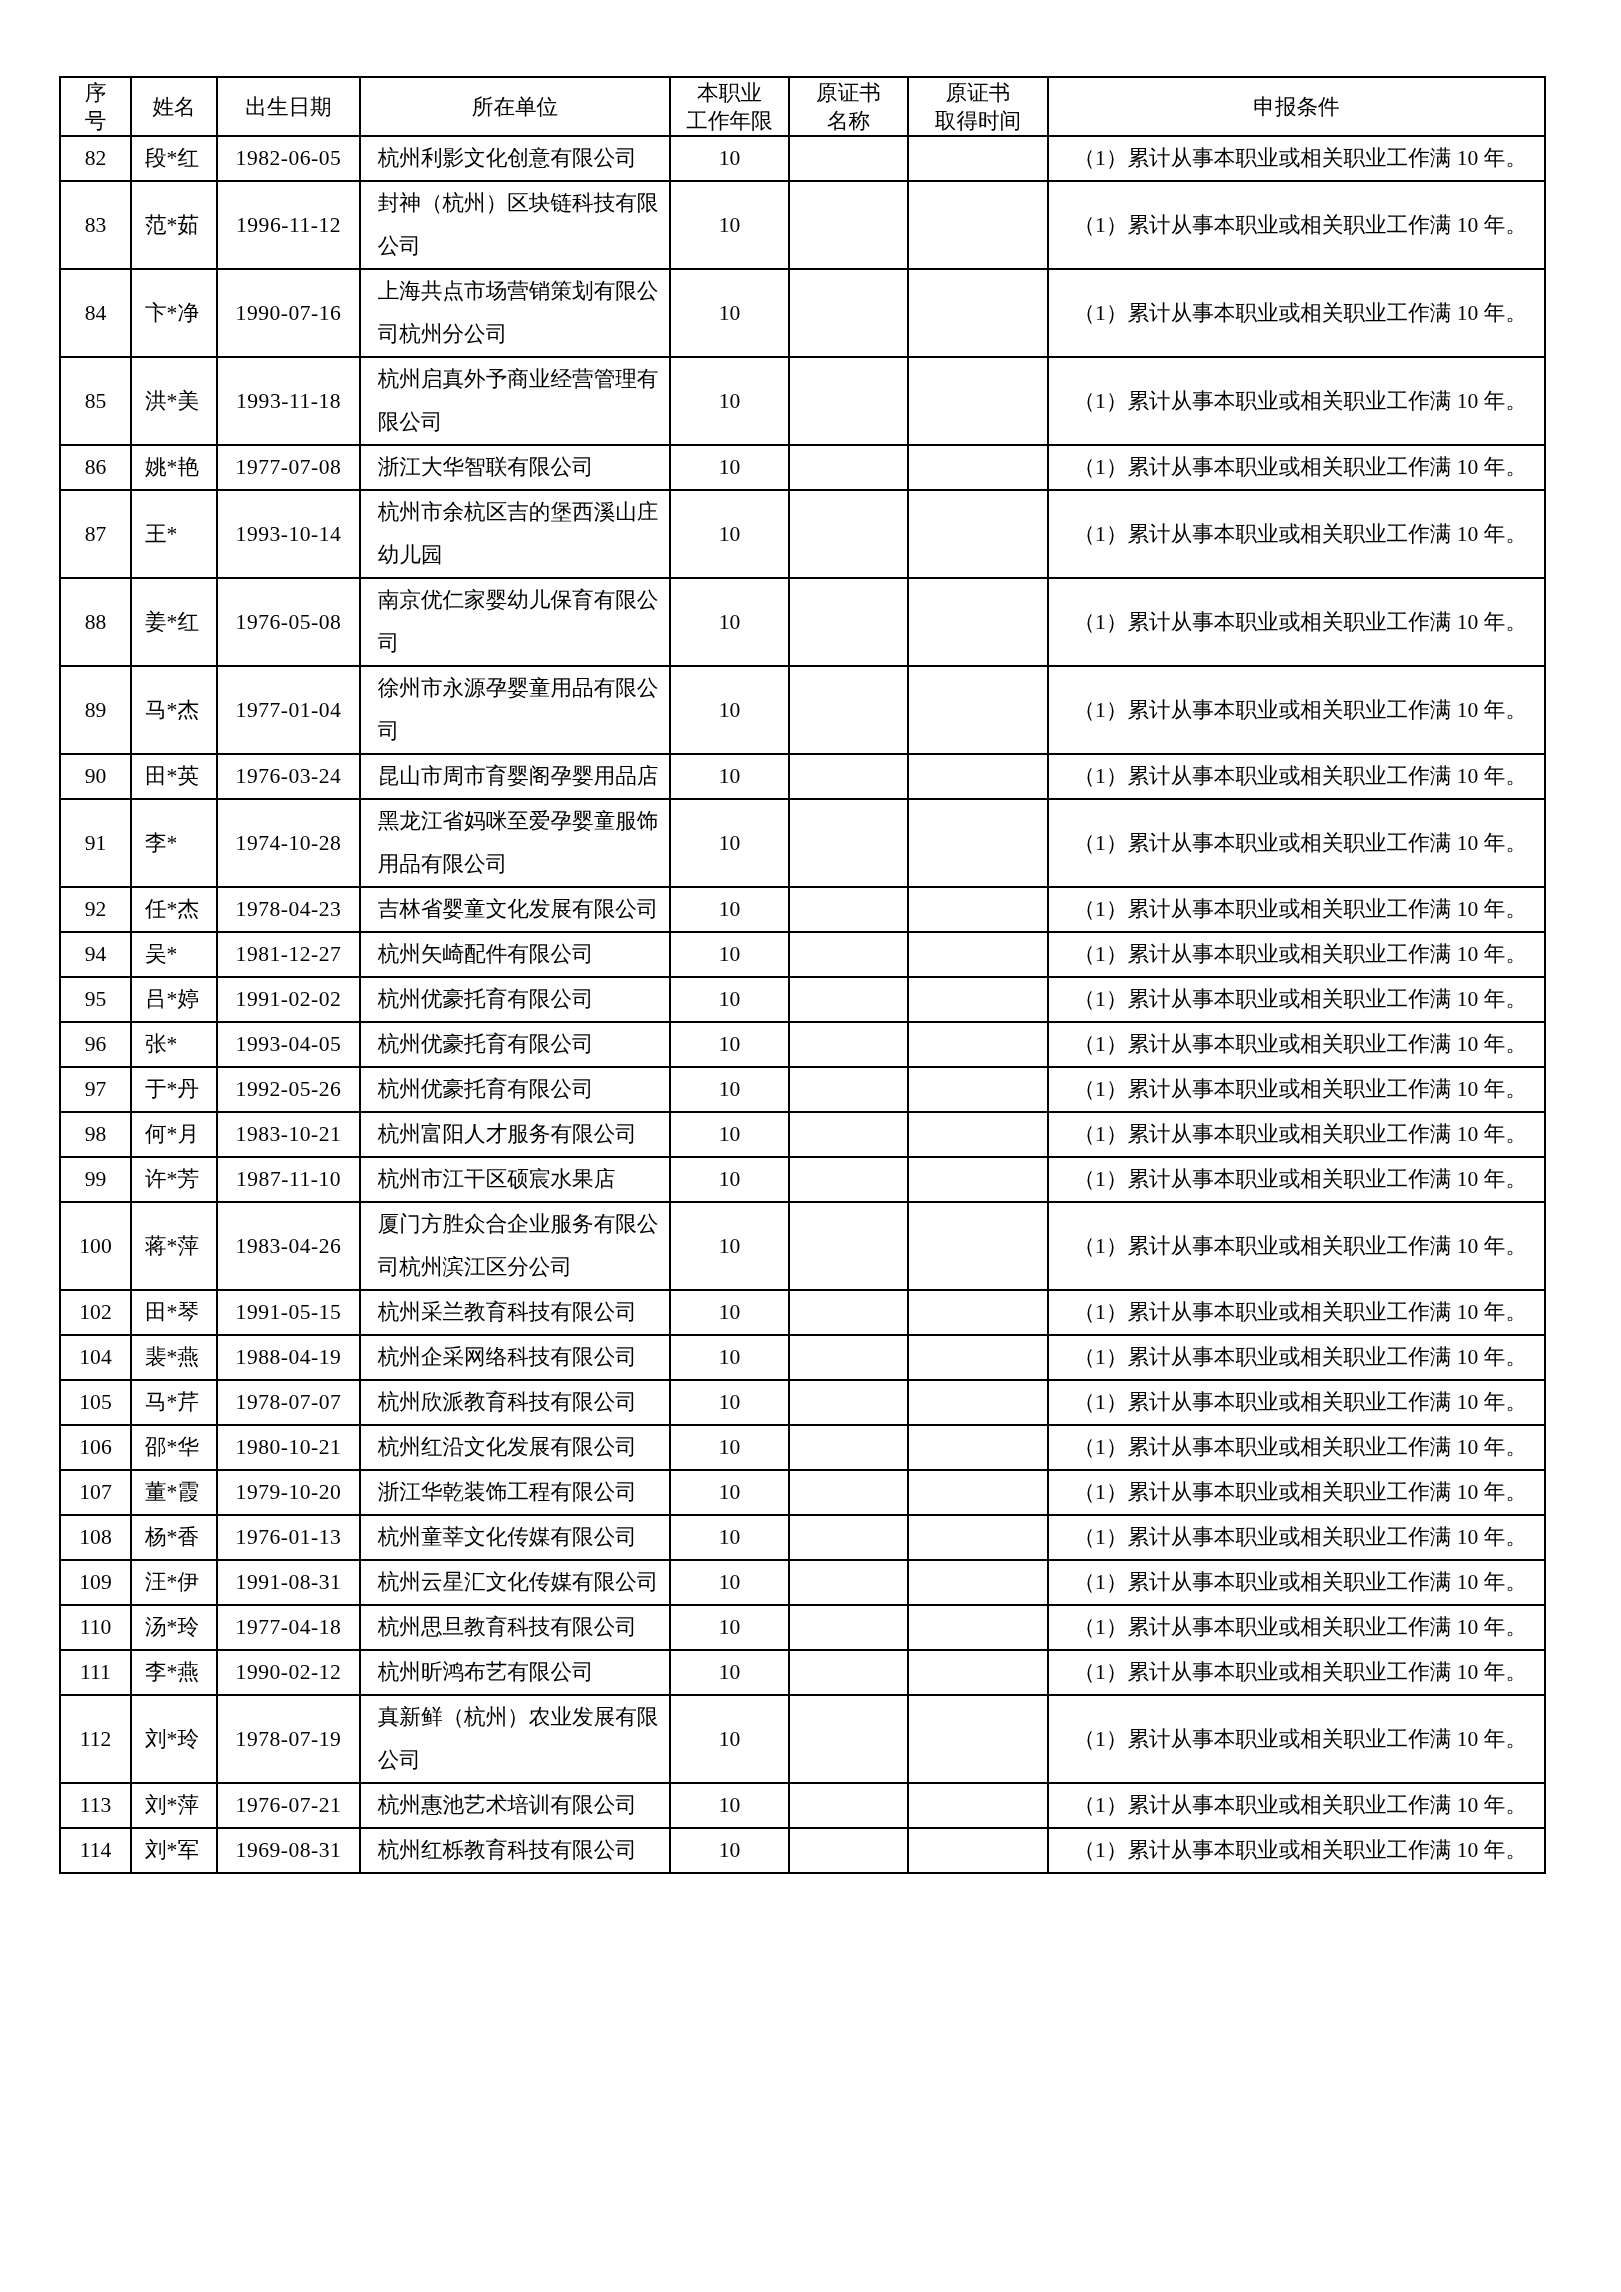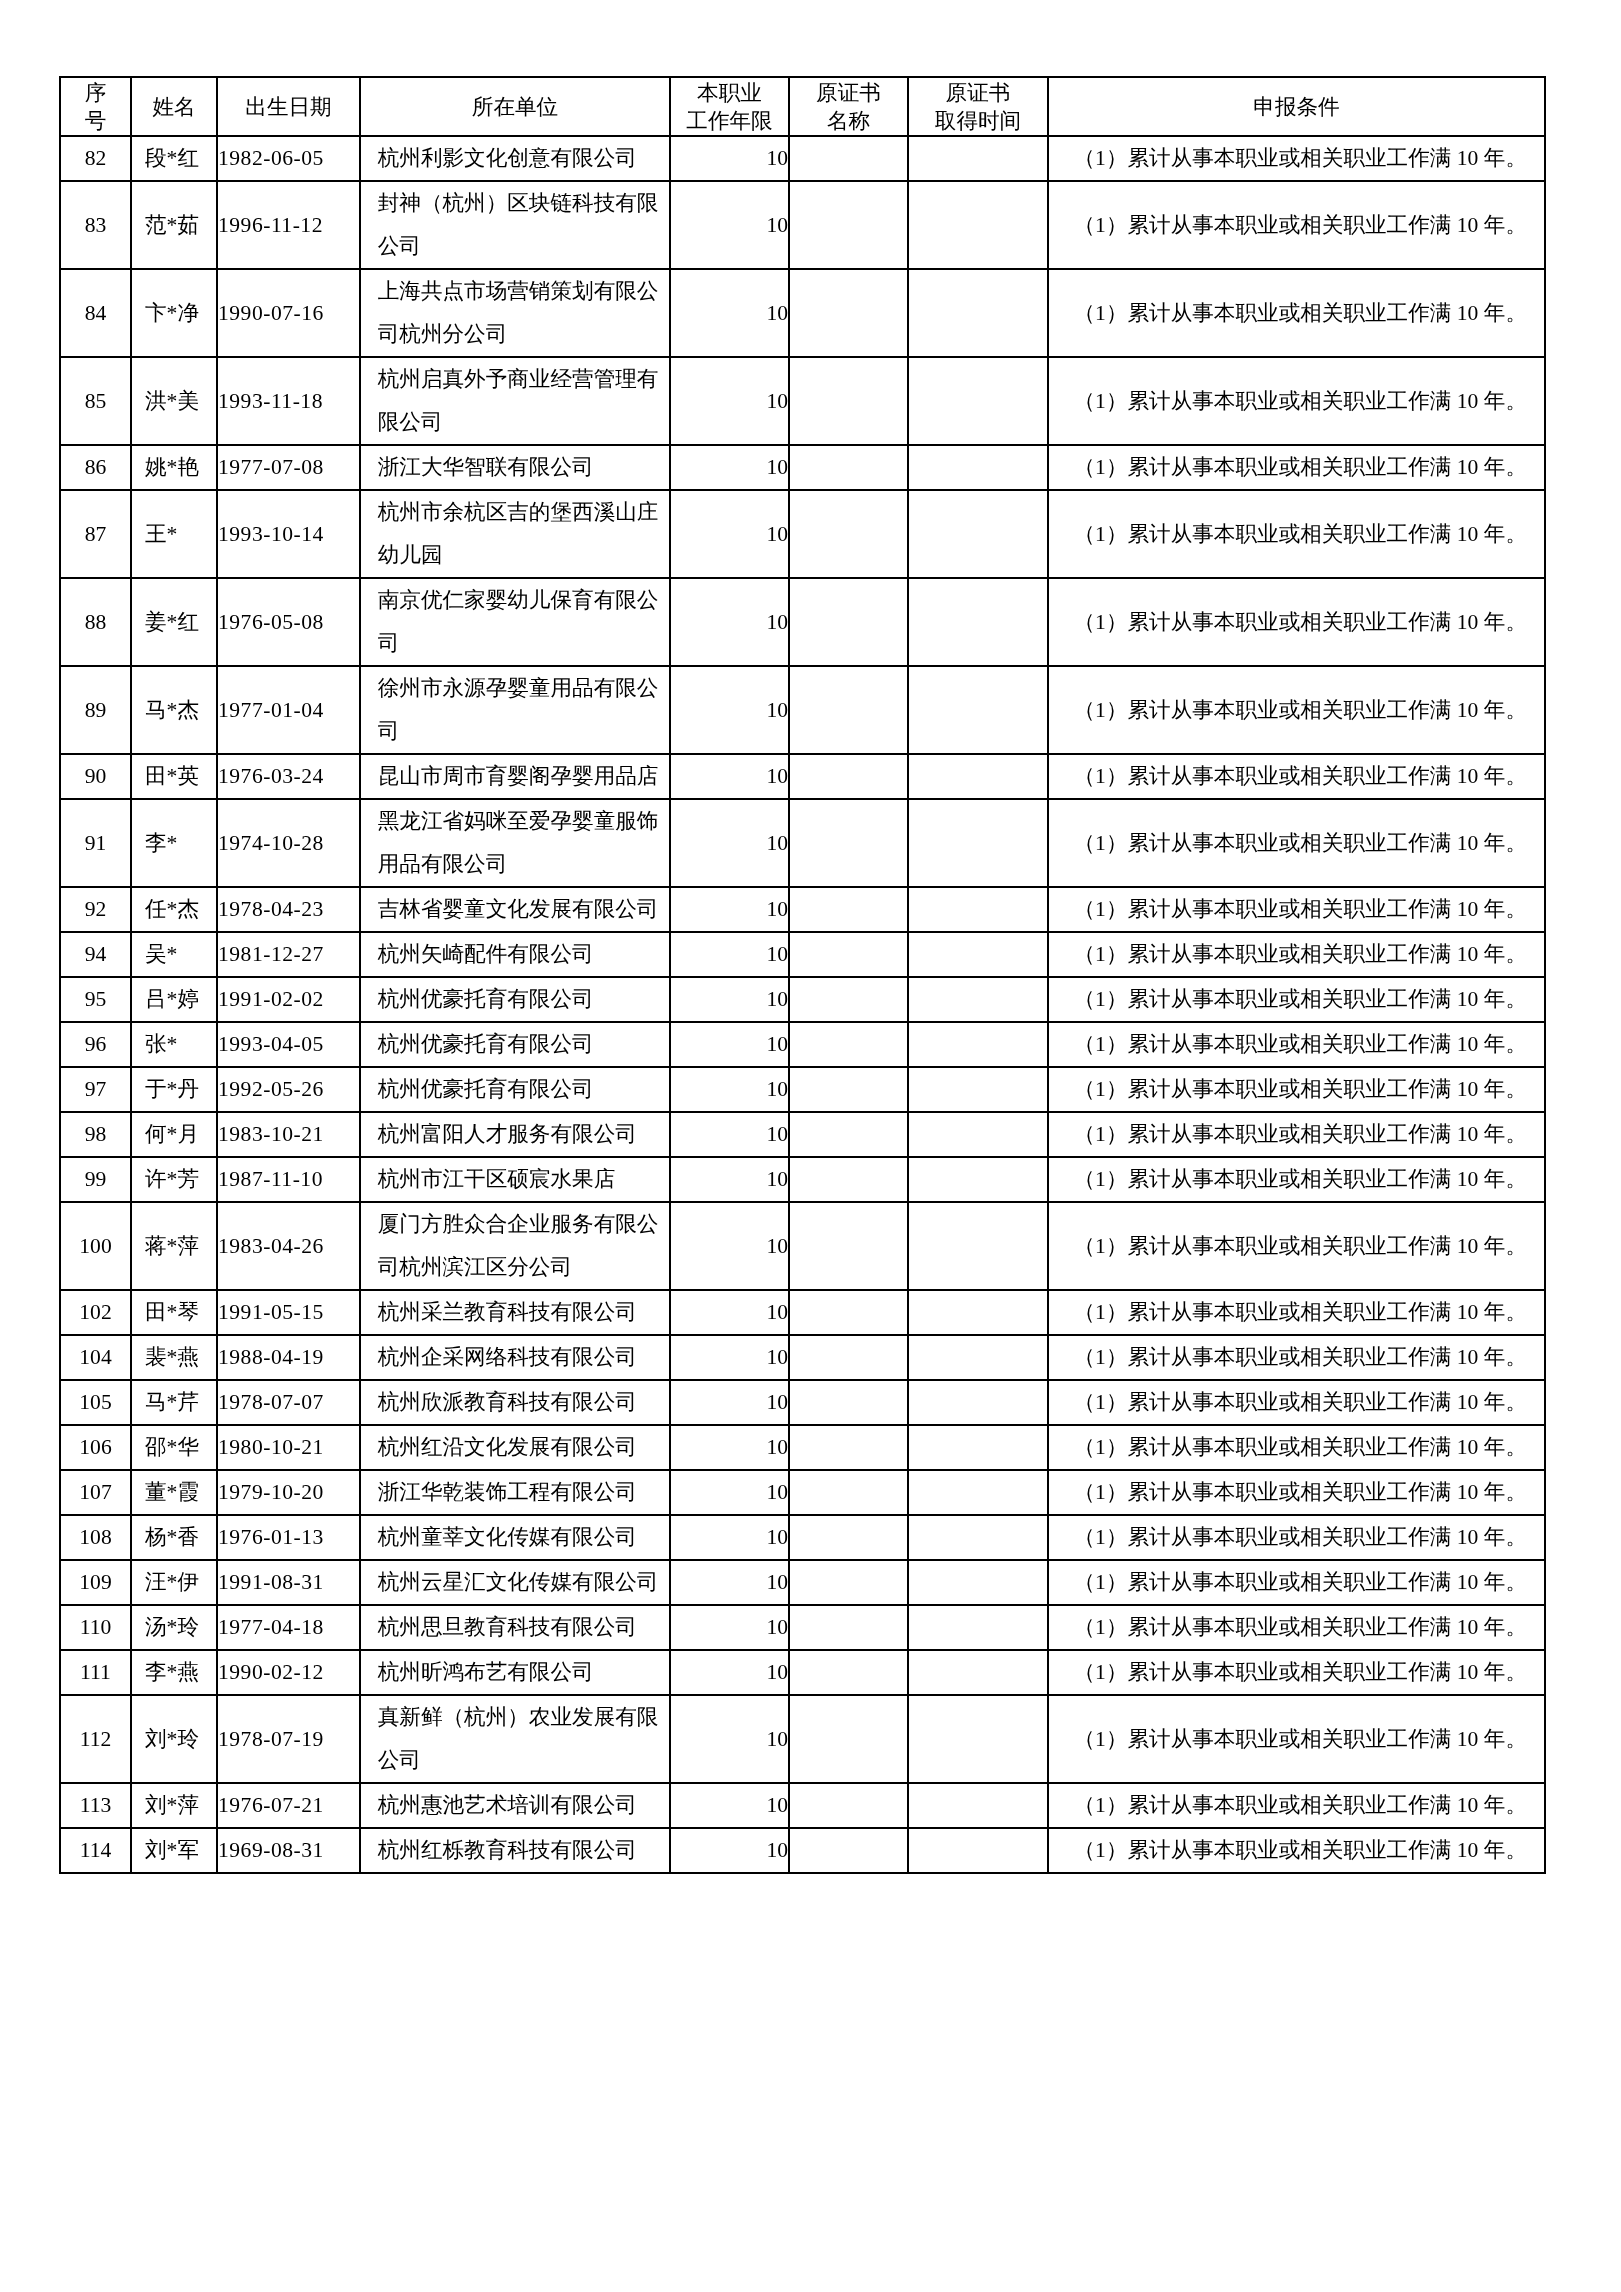--- a/index.html
+++ b/index.html
@@ -38,23 +38,23 @@
     text-align: center;
     white-space: pre-line;
     padding: 0;
   }
   tbody td {
     line-height: 43px;
     padding: 0;
   }
   td.c-no     { text-align: center; }
   td.c-name   { text-align: left; padding-left: 13px; }
-  td.c-birth  { text-align: left; letter-spacing: 0.5px; margin-left: 9px; }
+  td.c-birth  { text-align: center; letter-spacing: 0.5px; margin-left: 9px; }
   td.c-company{ text-align: left; padding-left: 16.7px; padding-right: 8px; }
-  td.c-years  { text-align: right; }
+  td.c-years  { text-align: center; }
   td.c-cert_name { text-align: center; }
   td.c-cert_time { text-align: center; }
   td.c-condition { text-align: left; padding-left: 24.5px; padding-right: 7.8px; }
 </style>
 </head>
 <body>
 
 <div class="sheet">
   <table>
     <colgroup>

